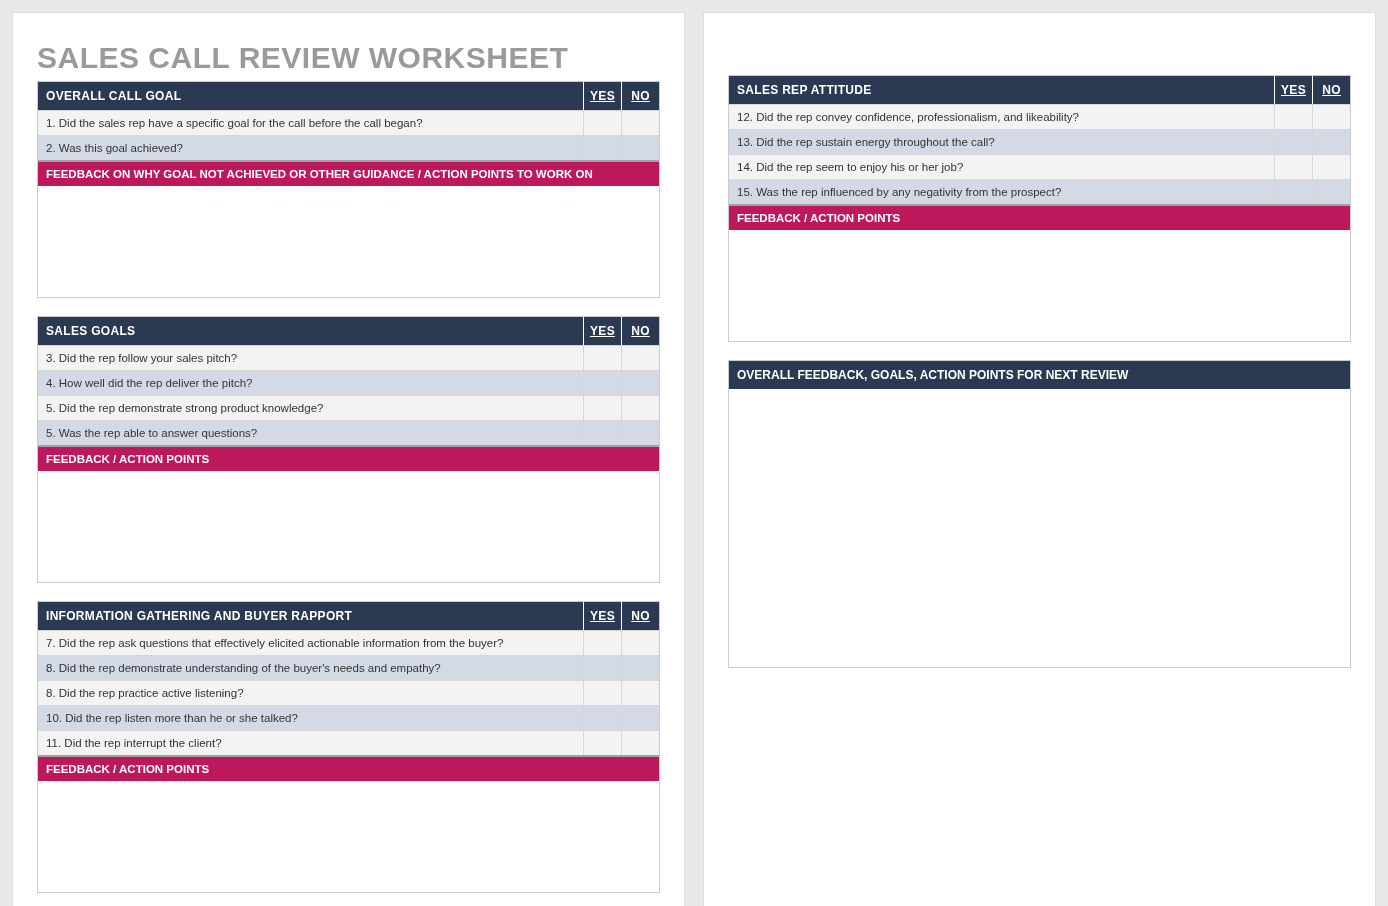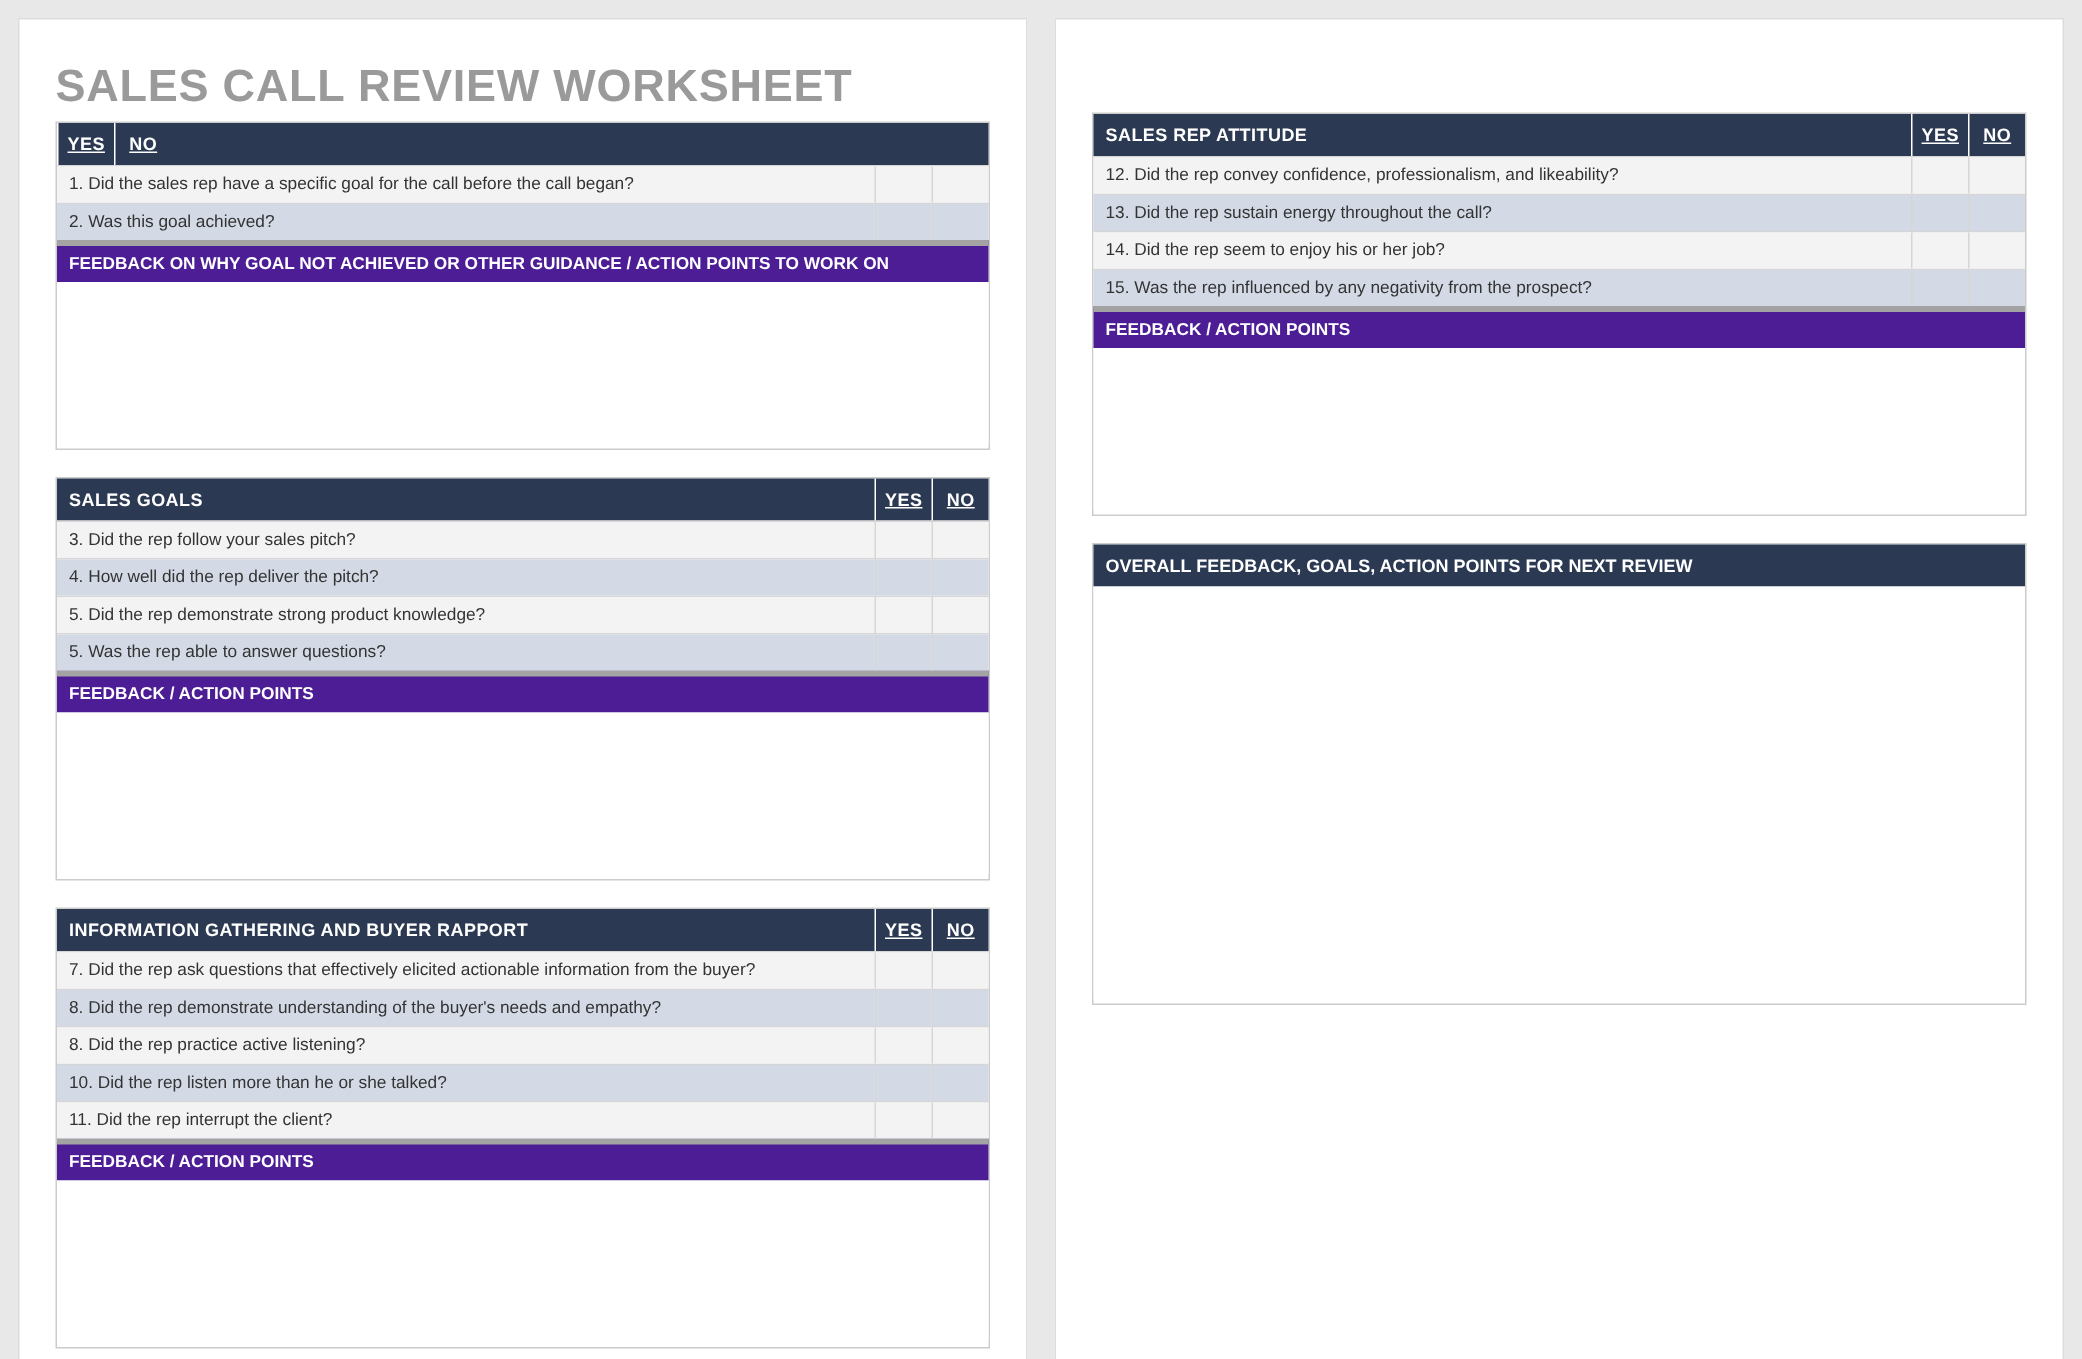--- a/index.html
+++ b/index.html
@@ -63,26 +63,26 @@
   .q-row:nth-child(even) .q-cell { background: #f3f3f3; }
   .q-text {
     flex: 1;
     padding: 6px 8px;
   }
   .q-cell {
     width: 38px;
     border-left: 1px solid #d6d6d6;
   }
   .feedback-head {
-    background: #4c1d95;
+    background: #be185d;
     color: #fff;
     font-weight: 700;
     font-size: 11.5px;
     padding: 6px 8px;
-    border-top: 4px solid #a3a3a3;
+    border-top: 2px solid #a3a3a3;
   }
   .feedback-area {
     background: #fff;
     min-height: 108px;
     border: none;
     width: 100%;
     resize: none;
     font-family: inherit;
     font-size: 12px;
     padding: 6px;
@@ -114,20 +114,21 @@
 </head>
 <body>
 
 <div class="page-wrap">
 
   <div class="page">
     <h1 class="title">SALES CALL REVIEW WORKSHEET</h1>
 
     <div class="section">
       <div class="section-head">
+        <div class="label">OVERALL CALL GOAL</div>
         <div class="yn">YES</div>
         <div class="yn">NO</div>
       </div>
       <div class="q-row">
         <div class="q-text">1.  Did the sales rep have a specific goal for the call before the call began?</div>
         <div class="q-cell"></div>
         <div class="q-cell"></div>
       </div>
       <div class="q-row">
         <div class="q-text">2. Was this goal achieved?</div>

